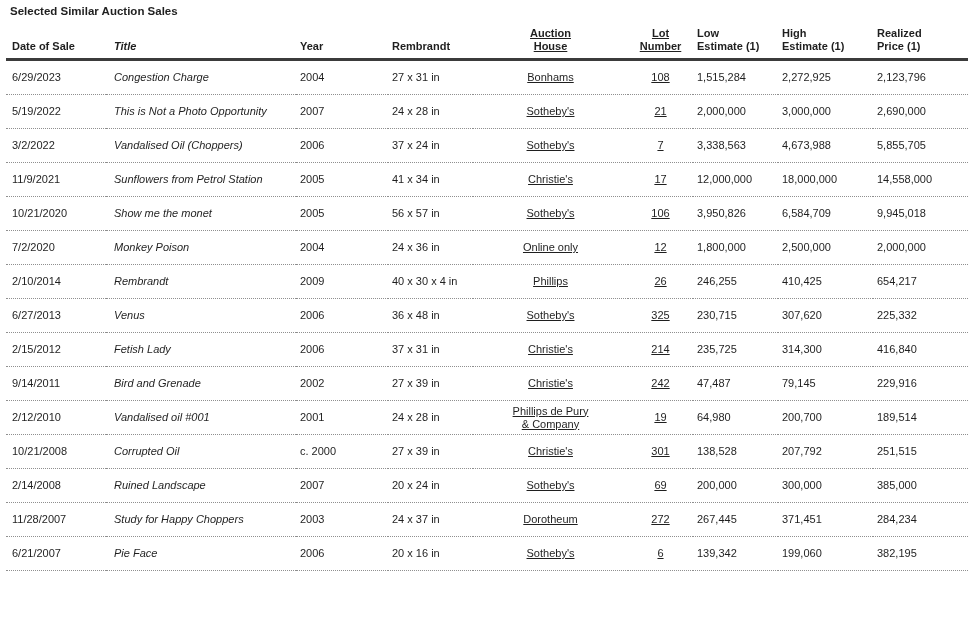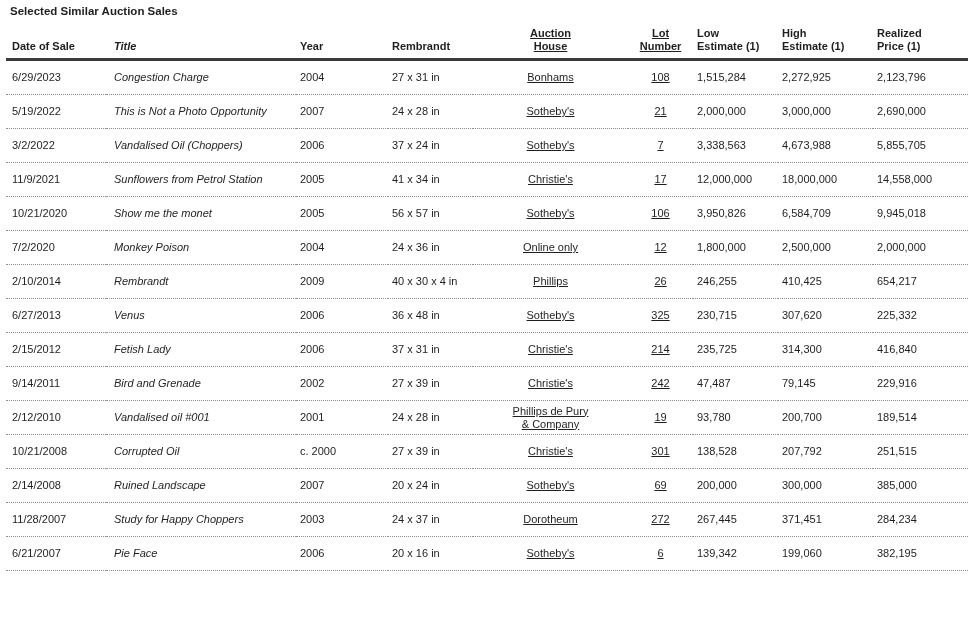--- a/index.html
+++ b/index.html
@@ -205,21 +205,21 @@
           <td class="align-right col-8">229,916</td>
         </tr>
         <tr>
           <td class="align-left col-0">2/12/2010</td>
           <td class="align-left col-1">Vandalised oil #001</td>
           <td class="align-left col-2">2001</td>
           <td class="align-left col-3">24 x 28 in</td>
           <td class="align-center col-4">Phillips de Pury
 &amp; Company</td>
           <td class="align-center col-5">19</td>
-          <td class="align-right col-6">93,780</td>
+          <td class="align-right col-6">64,980</td>
           <td class="align-right col-7">200,700</td>
           <td class="align-right col-8">189,514</td>
         </tr>
         <tr>
           <td class="align-left col-0">10/21/2008</td>
           <td class="align-left col-1">Corrupted Oil</td>
           <td class="align-left col-2">c. 2000</td>
           <td class="align-left col-3">27 x 39 in</td>
           <td class="align-center col-4">Christie's</td>
           <td class="align-center col-5">301</td>

